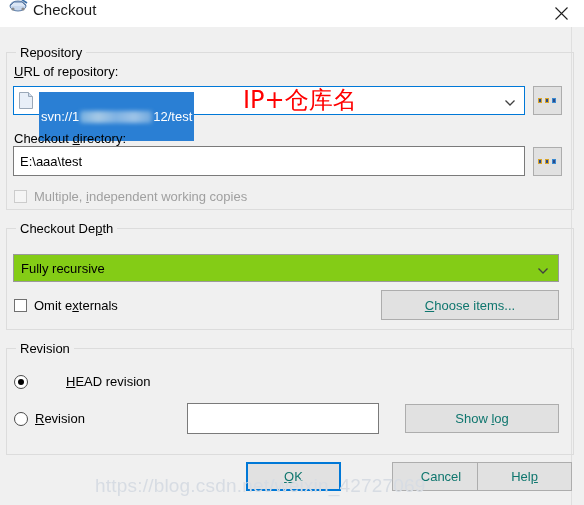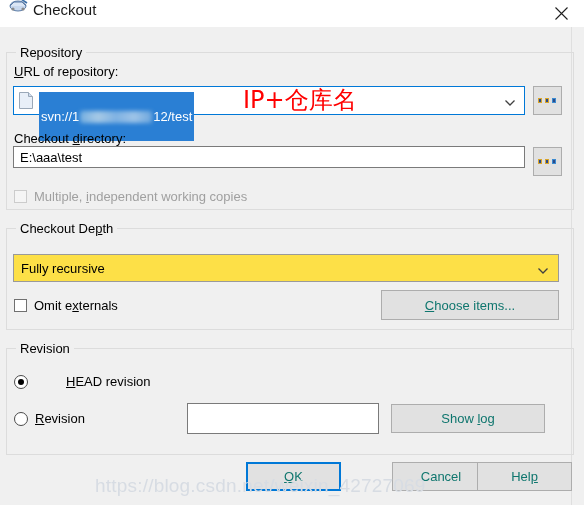--- a/index.html
+++ b/index.html
@@ -177,21 +177,21 @@
     background: #f5f5f5;
   }
   .check-label { font-size: 13px; color: #000; }
   .check-label.disabled { color: #a0a0a0; }
 
   
   #depth-combo {
     position: absolute;
     left: 13px; top: 254px;
     width: 546px; height: 28px;
-    background: #fde047;
+    background: #84cc16;
     border: 1px solid #9a9a9a;
     box-sizing: border-box;
     display: flex;
     align-items: center;
   }
   #depth-value {
     padding-left: 7px;
     font-size: 13px;
     color: #000;
   }
@@ -317,21 +317,21 @@
     <rect x="1" y="1" width="2" height="3" fill="#2a4a8a"></rect>
     <rect x="7" y="0" width="4" height="5" fill="#d8a52c"></rect>
     <rect x="8" y="1" width="2" height="3" fill="#2a4a8a"></rect>
     <rect x="14" y="0" width="4" height="5" fill="#3a8ad0"></rect>
     <rect x="15" y="1" width="2" height="3" fill="#2a4a8a"></rect>
   </svg>
 </div>
 
 <span class="field-label" style="left:14px; top:131px;"><span>Checkout </span><span class="acc">d</span><span>irectory:</span></span>
 
-<div class="textinput" style="left:13px; top:146px; width:512px; height:22px;">
+<div class="textinput" style="left:13px; top:146px; width:512px; height:30px;">
   <span>E:\aaa\test</span>
 </div>
 
 <div class="browse-btn" style="left:533px; top:147px;">
   <svg class="browse-dots" width="19" height="6" viewBox="0 0 19 6">
     <rect x="0" y="0" width="4" height="5" fill="#d8a52c"></rect>
     <rect x="1" y="1" width="2" height="3" fill="#2a4a8a"></rect>
     <rect x="7" y="0" width="4" height="5" fill="#d8a52c"></rect>
     <rect x="8" y="1" width="2" height="3" fill="#2a4a8a"></rect>
     <rect x="14" y="0" width="4" height="5" fill="#3a8ad0"></rect>
@@ -377,21 +377,21 @@
 
 <div class="radiorow" style="left:14px; top:411px;">
   <span class="radio-circle"></span>
   <span class="radio-label"><span class="acc">R</span><span>evision</span></span>
 </div>
 
 <div class="textinput" style="left:187px; top:403px; width:192px; height:31px;">
   <span></span>
 </div>
 
-<div class="pushbtn" style="left:391px; top:404px; width:154px; height:29px;">
+<div class="pushbtn" style="left:405px; top:404px; width:154px; height:29px;">
   <span><span>Show </span><span class="acc">l</span><span>og</span></span>
 </div>
 
 <div class="pushbtn default" style="left:246px; top:462px; width:95px; height:29px;">
   <span><span class="acc">O</span><span>K</span></span>
 </div>
 
 <div class="pushbtn" style="left:360px; top:462px; width:98px; height:29px;margin-left:32px;">
   <span>Cancel</span>
 </div>

